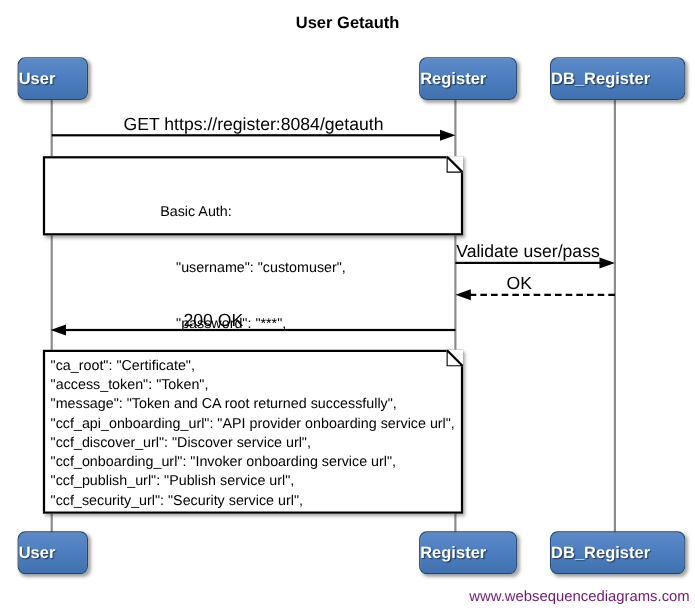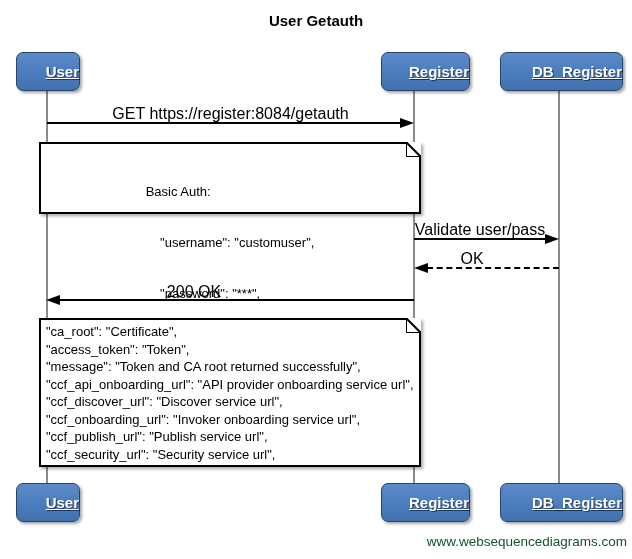--- a/index.html
+++ b/index.html
@@ -13,23 +13,22 @@
   }
   .lifeline { position: absolute; top: 91px; height: 393px; width: 2px; background: #8c8c8c; }
   .ll-user { left: 46px; } .ll-register { left: 413px; } .ll-db { left: 558px; }
 
   .actor {
     position: absolute; height: 37px; box-sizing: content-box;
     background: linear-gradient(180deg, #5d8ac8 0%, #4a7cbe 55%, #4171ad 100%);
     border: 1px solid #24466f; border-radius: 7px;
     box-shadow: 2px 2px 3px rgba(0,0,0,0.35);
     color: #fff; font-size: 15px; font-weight: bold;
-    display: flex; align-items: center; justify-content: flex-end;
+    display: flex; align-items: center; justify-content: flex-start;
     text-shadow: 1px 1px 1px rgba(0,0,0,0.55);
-    text-decoration: underline;
   }
   .row-top { top: 52px; } .row-bottom { top: 483px; }
   .a-user { left: 16px; width: 62px; }
   .a-register { left: 381px; width: 87px; }
   .a-db { left: 500px; width: 121px; }
 
   .msg-label { position: absolute; font-size: 16px; text-align: center; white-space: nowrap; }
   .msg-line { position: absolute; height: 0; border-top: 2px solid #000; }
   .msg-line.dashed { border-top-style: dashed; }
   .arrow-right {
@@ -65,21 +64,21 @@
     font-size: 13px;
   }
   .note-1 { top: 142px; height: 72px; display: flex; justify-content: center; }
   .note-1 .note-block { white-space: pre; line-height: 17px; padding-top: 5px; text-align: left; }
   .note-2 { top: 318px; height: 149px; padding: 3px 0 0 5px; }
   .note-2 .note-line { white-space: pre; line-height: 17.5px; }
   .fold { position: absolute; top: -2px; right: -2px; width: 15px; height: 15px; }
 
   .watermark {
     position: absolute; top: 534px; right: 5px;
-    font-size: 13.5px; color: #14532d;
+    font-size: 13.5px; color: #701a75;
   }
 </style>
 </head>
 <body>
 
 <div class="canvas">
 
   <div class="title">User Getauth</div>
 
   <div class="lifeline ll-user"></div>

